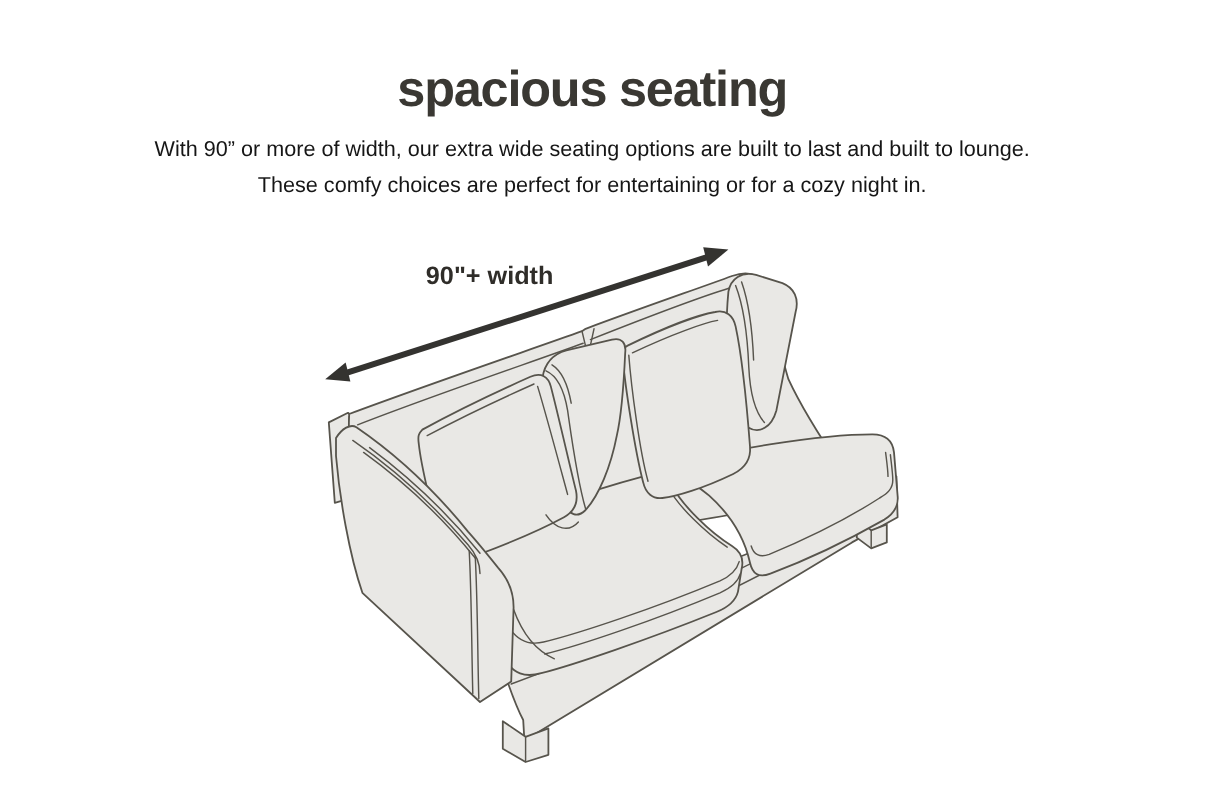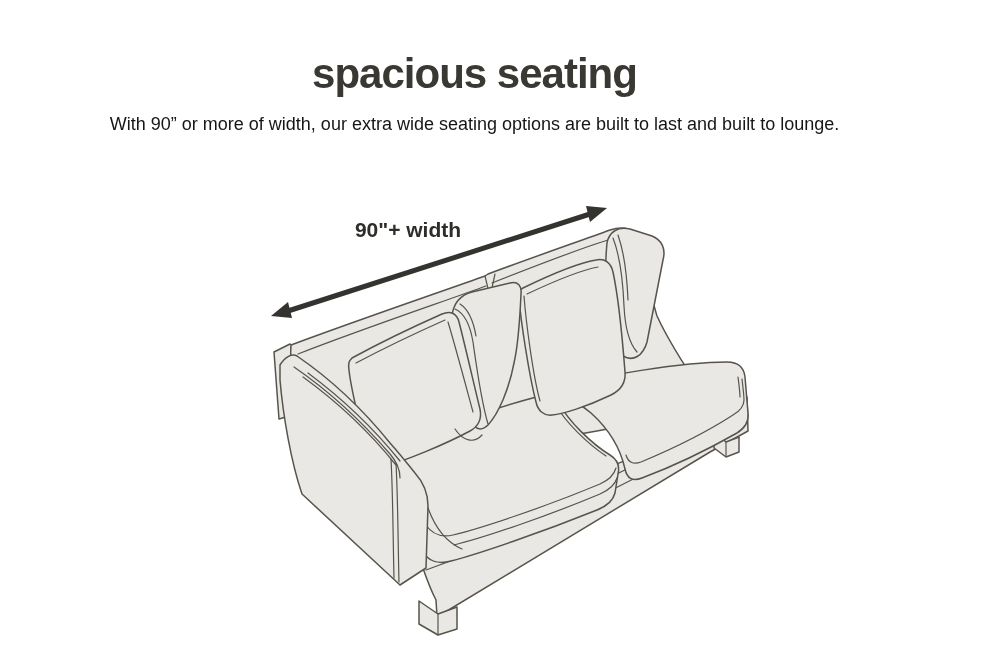--- a/index.html
+++ b/index.html
@@ -7,20 +7,21 @@
     padding: 0;
     background: #ffffff;
   }
   .page {
     position: relative;
     width: 949px;
     height: 671px;
     background: #ffffff;
     overflow: hidden;
     font-family: "Liberation Sans", "DejaVu Sans", sans-serif;
+    padding-left: 38px;
   }
   .title {
     position: absolute;
     top: 53px;
     left: 0;
     width: 100%;
     text-align: center;
     font-size: 42px;
     font-weight: bold;
     letter-spacing: -1px;
@@ -58,20 +59,21 @@
 </style>
 </head>
 <body>
 
 <div class="page">
 
   <div class="title">spacious seating</div>
 
   <div class="subtitle">
     <div>With 90” or more of width, our extra wide seating options are built to last and built to lounge.</div>
+    <div>These comfy choices are perfect for entertaining or for a cozy night in.</div>
   </div>
 
   <svg class="figure" viewBox="0 0 1005 671">
 
     <g>
       <line class="arrowline" x1="288" y1="311" x2="590" y2="214"></line>
       <polygon class="arrowpart" points="271,316 292,318 288,302"></polygon>
       <polygon class="arrowpart" points="607,208 590,222 586,206"></polygon>
     </g>
     <text class="dim-label" x="408" y="237" text-anchor="middle">90"+ width</text>

